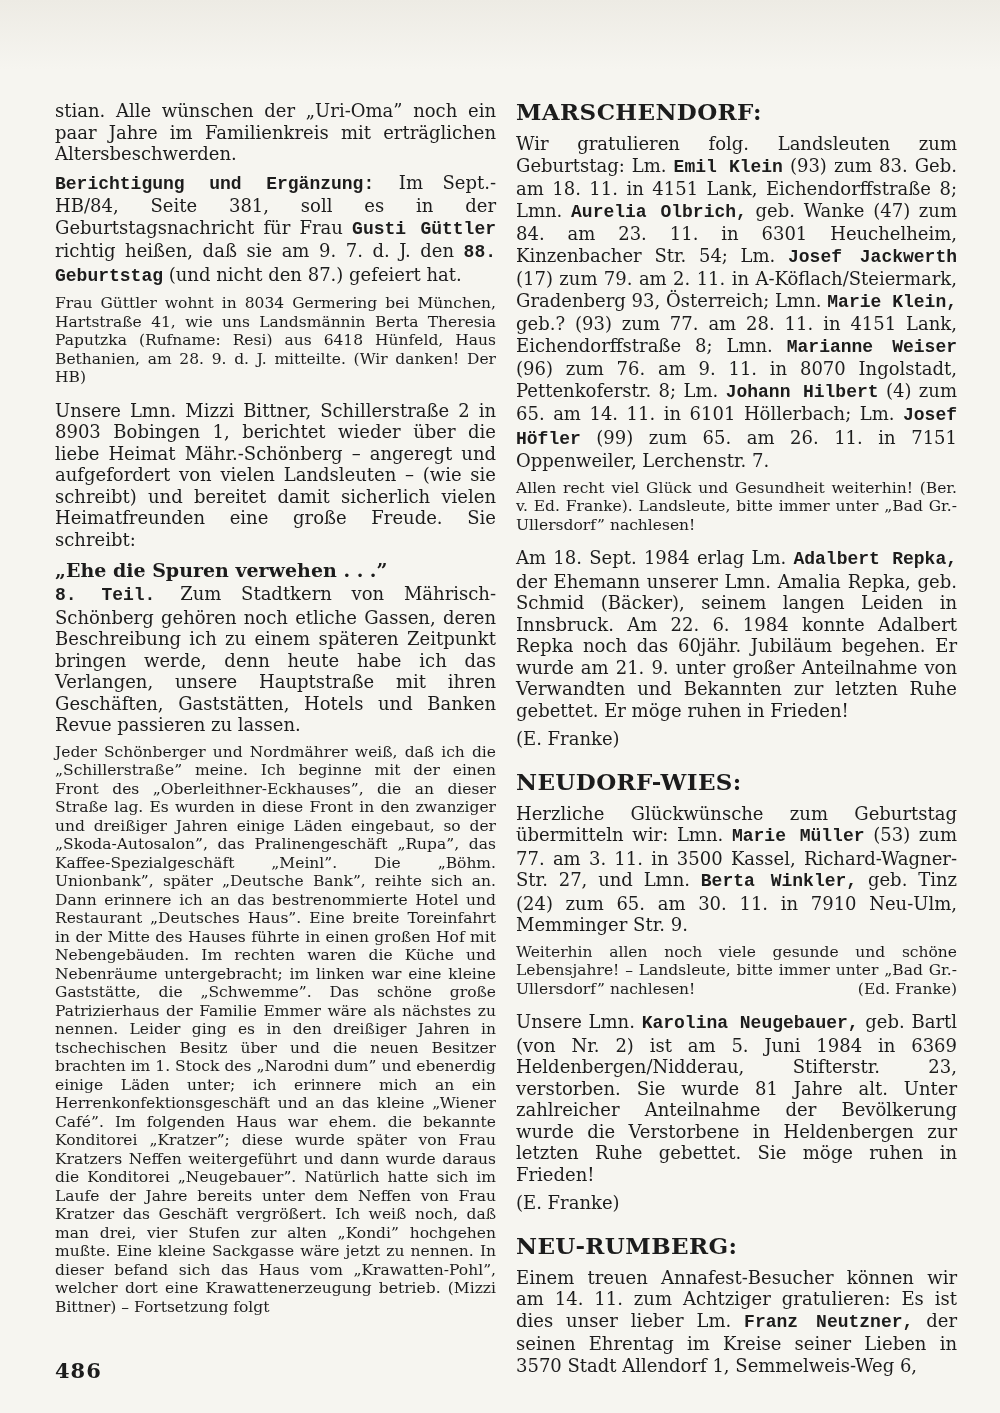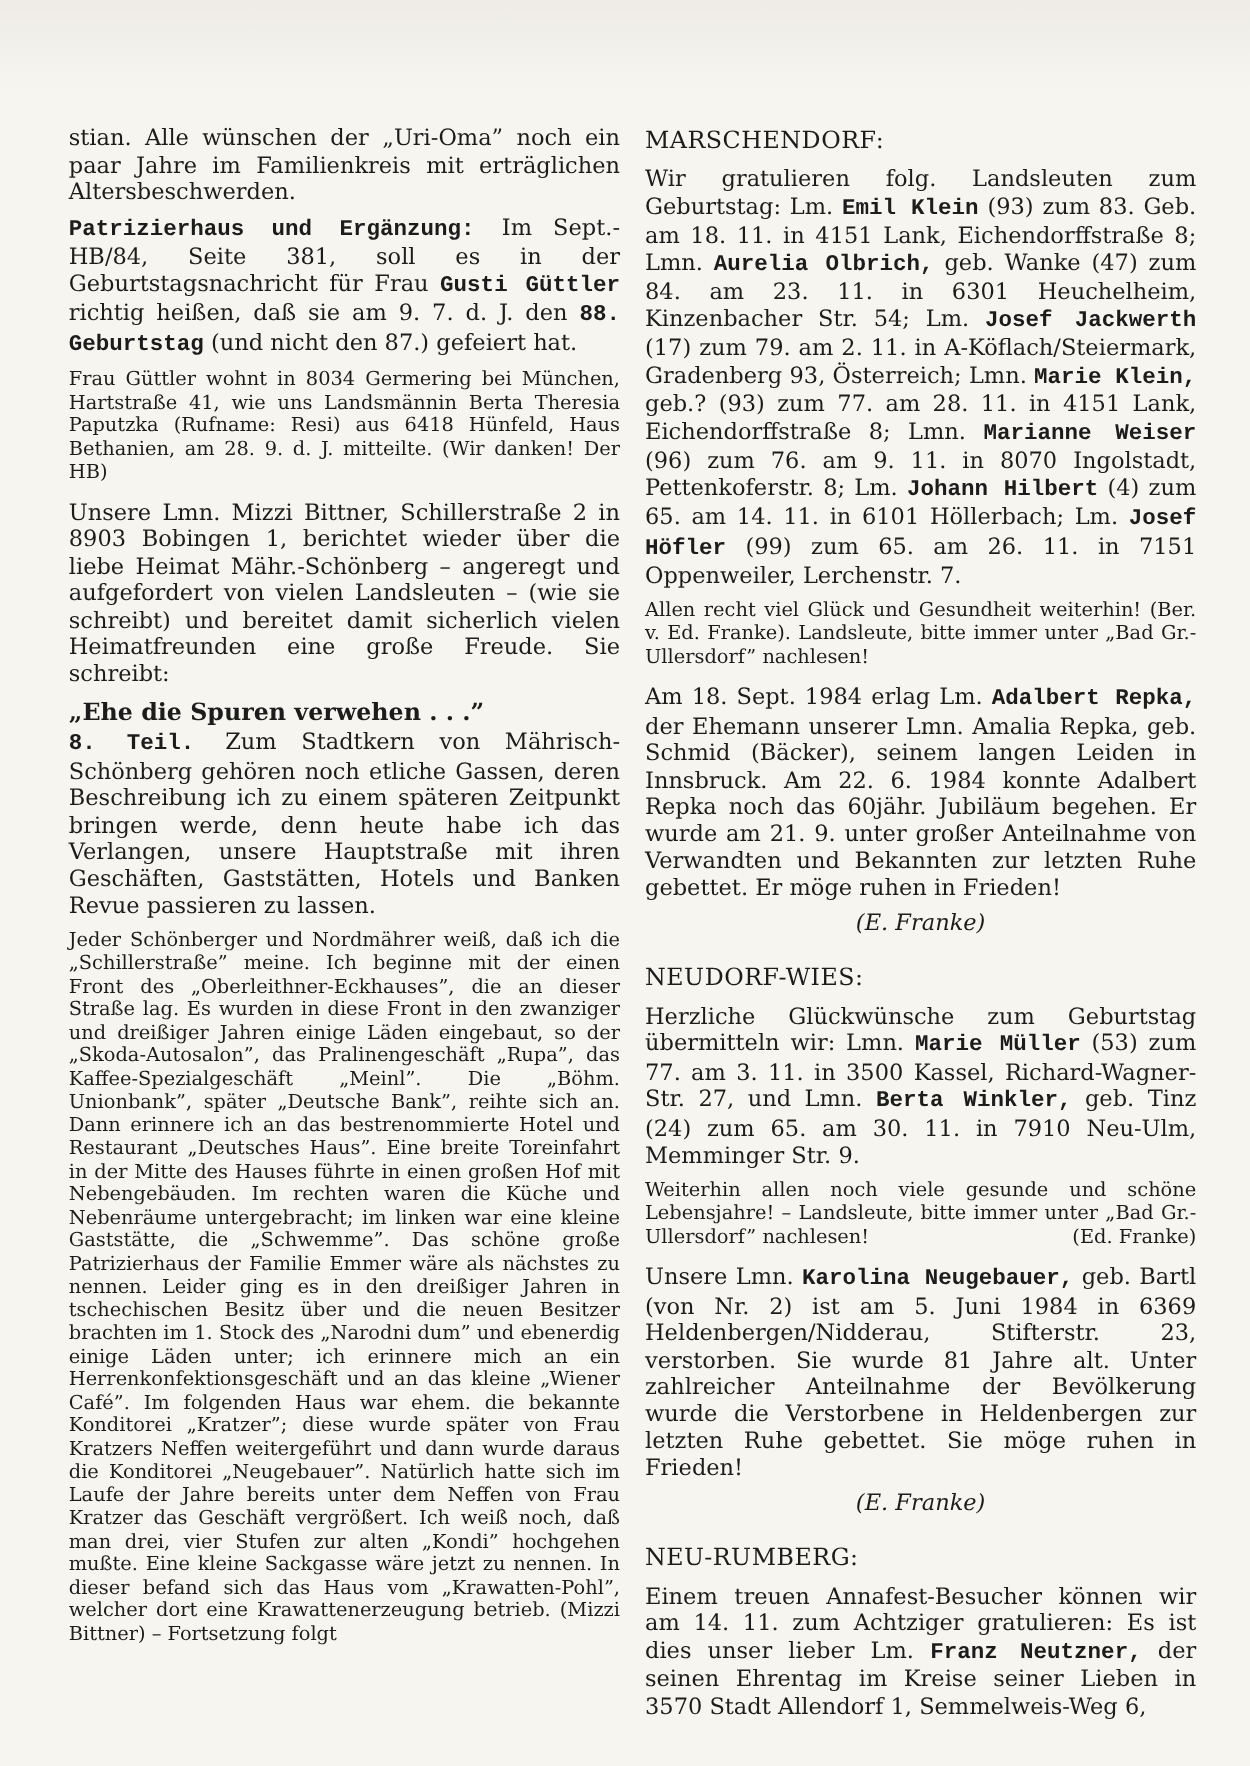--- a/index.html
+++ b/index.html
@@ -38,34 +38,33 @@
     line-height: 18.5px;
     text-align: justify;
   }
   .subhead {
     font-size: 19px;
     font-weight: bold;
     margin: 9px 0 1px 0;
     line-height: 23px;
   }
   .section-head {
-    font-size: 19px;
-    font-weight: normal;
+    font-size: 23px;
+    font-weight: bold;
     letter-spacing: 0.4px;
     margin: 20px 0 9px 0;
     line-height: 24px;
   }
   .section:first-child .section-head { margin-top: 0; }
   .gap-top { margin-top: 13px; }
   .sig {
-    text-align: center;
+    text-align: left;
     font-size: 18px;
     line-height: 21.5px;
     margin: 0 0 7px 0;
-    font-style: italic;
   }
   .withsig { position: relative; padding-right: 0; }
   .sig-abs {
     position: absolute;
     right: 0; bottom: 0;
     white-space: nowrap;
   }
   .pagenum {
     margin-top: 42px;
     font-size: 21px;
@@ -76,29 +75,30 @@
 </style>
 </head>
 <body>
 
 <div class="page">
   <div class="columns">
 
     <div class="col">
       <p class="body">stian. Alle wünschen der „Uri-Oma” noch ein paar Jahre im Familienkreis mit erträglichen Altersbeschwerden.</p>
 
-      <p class="body"><b>Patrizierhaus und Ergänzung: </b><span>Im Sept.-HB/84, Seite 381, soll es in der Geburtstagsnachricht für Frau </span><b>Gusti Güttler</b><span> richtig heißen, daß sie am 9. 7. d. J. den </span><b>88. Geburtstag</b><span> (und nicht den 87.) gefeiert hat.</span></p>
+      <p class="body"><b>Berichtigung und Ergänzung: </b><span>Im Sept.-HB/84, Seite 381, soll es in der Geburtstagsnachricht für Frau </span><b>Gusti Güttler</b><span> richtig heißen, daß sie am 9. 7. d. J. den </span><b>88. Geburtstag</b><span> (und nicht den 87.) gefeiert hat.</span></p>
       <p class="small">Frau Güttler wohnt in 8034 Germering bei München, Hartstraße 41, wie uns Landsmännin Berta Theresia Paputzka (Rufname: Resi) aus 6418 Hünfeld, Haus Bethanien, am 28. 9. d. J. mitteilte. (Wir danken! Der HB)</p>
 
       <p class="body gap-top">Unsere Lmn. Mizzi Bittner, Schillerstraße 2 in 8903 Bobingen 1, berichtet wieder über die liebe Heimat Mähr.-Schönberg – angeregt und aufgefordert von vielen Landsleuten – (wie sie schreibt) und bereitet damit sicherlich vielen Heimatfreunden eine große Freude. Sie schreibt:</p>
 
       <h3 class="subhead">„Ehe die Spuren verwehen . . .”</h3>
       <p class="body"><b>8. Teil. </b><span>Zum Stadtkern von Mährisch-Schönberg gehören noch etliche Gassen, deren Beschreibung ich zu einem späteren Zeitpunkt bringen werde, denn heute habe ich das Verlangen, unsere Hauptstraße mit ihren Geschäften, Gaststätten, Hotels und Banken Revue passieren zu lassen.</span></p>
       <p class="small">Jeder Schönberger und Nordmährer weiß, daß ich die „Schillerstraße” meine. Ich beginne mit der einen Front des „Oberleithner-Eckhauses”, die an dieser Straße lag. Es wurden in diese Front in den zwanziger und dreißiger Jahren einige Läden eingebaut, so der „Skoda-Autosalon”, das Pralinengeschäft „Rupa”, das Kaffee-Spezialgeschäft „Meinl”. Die „Böhm. Unionbank”, später „Deutsche Bank”, reihte sich an. Dann erinnere ich an das bestrenommierte Hotel und Restaurant „Deutsches Haus”. Eine breite Toreinfahrt in der Mitte des Hauses führte in einen großen Hof mit Nebengebäuden. Im rechten waren die Küche und Nebenräume untergebracht; im linken war eine kleine Gaststätte, die „Schwemme”. Das schöne große Patrizierhaus der Familie Emmer wäre als nächstes zu nennen. Leider ging es in den dreißiger Jahren in tschechischen Besitz über und die neuen Besitzer brachten im 1. Stock des „Narodni dum” und ebenerdig einige Läden unter; ich erinnere mich an ein Herrenkonfektionsgeschäft und an das kleine „Wiener Café”. Im folgenden Haus war ehem. die bekannte Konditorei „Kratzer”; diese wurde später von Frau Kratzers Neffen weitergeführt und dann wurde daraus die Konditorei „Neugebauer”. Natürlich hatte sich im Laufe der Jahre bereits unter dem Neffen von Frau Kratzer das Geschäft vergrößert. Ich weiß noch, daß man drei, vier Stufen zur alten „Kondi” hochgehen mußte. Eine kleine Sackgasse wäre jetzt zu nennen. In dieser befand sich das Haus vom „Krawatten-Pohl”, welcher dort eine Krawattenerzeugung betrieb. (Mizzi Bittner)  – Fortsetzung folgt</p>
 
+      <div class="pagenum">486</div>
     </div>
 
     <div class="col">
 
       <section class="section">
         <h2 class="section-head">MARSCHENDORF:</h2>
         <p class="body"><span>Wir gratulieren folg. Landsleuten zum Geburtstag: Lm. </span><b>Emil Klein</b><span> (93) zum 83. Geb. am 18. 11. in 4151 Lank, Eichendorffstraße 8; Lmn. </span><b>Aurelia Olbrich,</b><span> geb. Wanke (47) zum 84. am 23. 11. in 6301 Heuchelheim, Kinzenbacher Str. 54; Lm. </span><b>Josef Jackwerth</b><span> (17) zum 79. am 2. 11. in A-Köflach/Steiermark, Gradenberg 93, Österreich; Lmn. </span><b>Marie Klein,</b><span> geb.? (93) zum 77. am 28. 11. in 4151 Lank, Eichendorffstraße 8; Lmn. </span><b>Marianne Weiser</b><span> (96) zum 76. am 9. 11. in 8070 Ingolstadt, Pettenkoferstr. 8; Lm. </span><b>Johann Hilbert</b><span> (4) zum 65. am 14. 11. in 6101 Höllerbach; Lm. </span><b>Josef Höfler</b><span> (99) zum 65. am 26. 11. in 7151 Oppenweiler, Lerchenstr. 7.</span></p>
         <p class="small">Allen recht viel Glück und Gesundheit weiterhin! (Ber. v. Ed. Franke). Landsleute, bitte immer unter „Bad Gr.-Ullersdorf” nachlesen!</p>
         <p class="body gap-top"><span>Am 18. Sept. 1984 erlag Lm. </span><b>Adalbert Repka,</b><span> der Ehemann unserer Lmn. Amalia Repka, geb. Schmid (Bäcker), seinem langen Leiden in Innsbruck. Am 22. 6. 1984 konnte Adalbert Repka noch das 60jähr. Jubiläum begehen. Er wurde am 21. 9. unter großer Anteilnahme von Verwandten und Bekannten zur letzten Ruhe gebettet. Er möge ruhen in Frieden!</span></p>
         <div class="sig">(E. Franke)</div>

